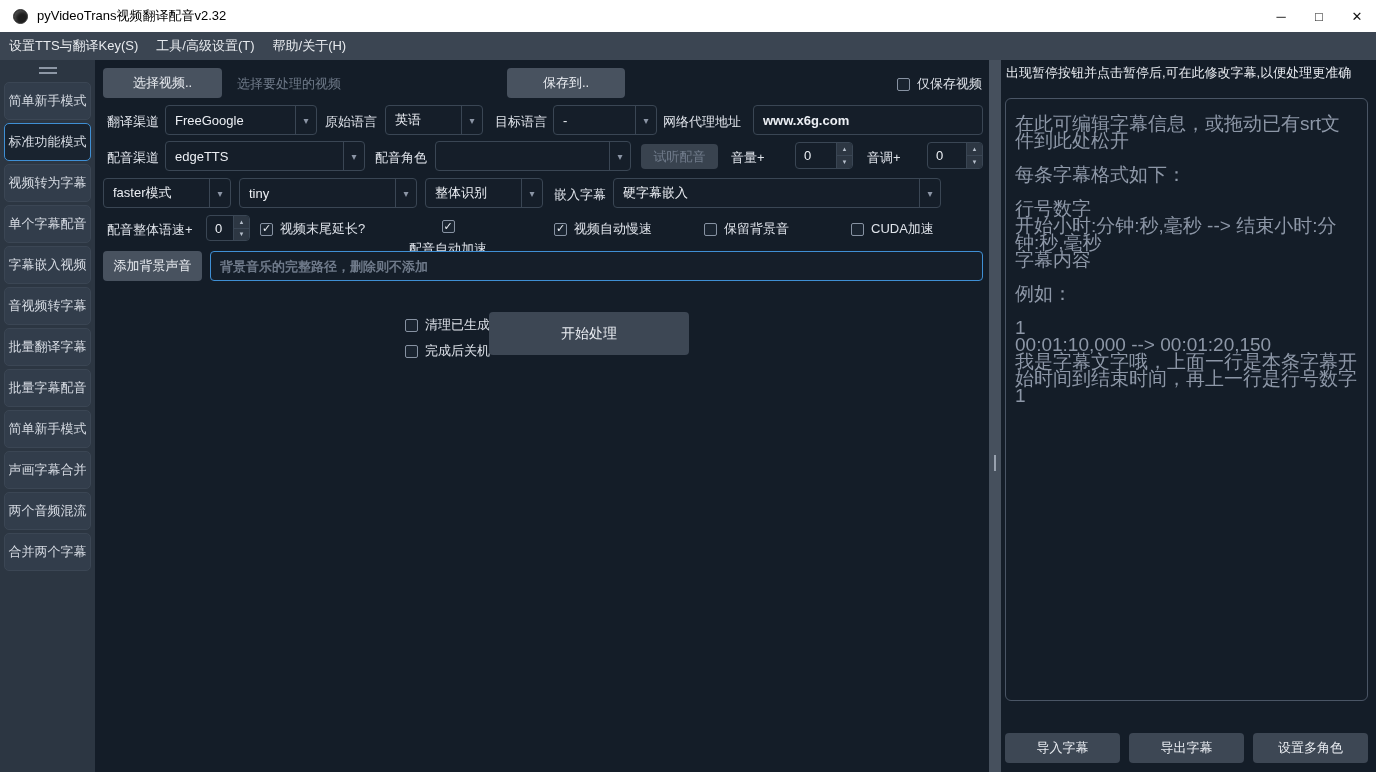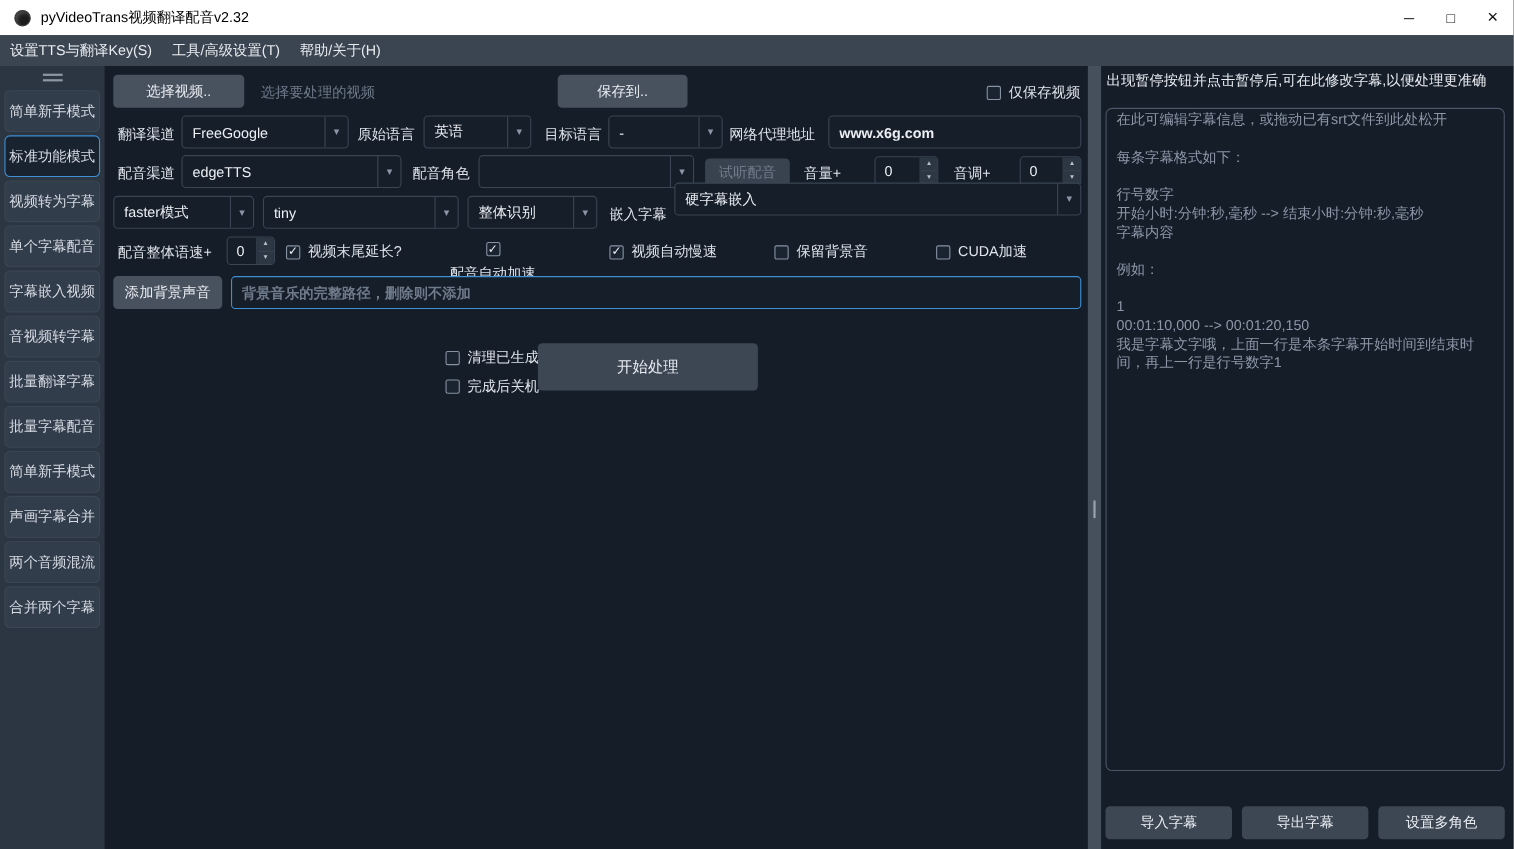--- a/index.html
+++ b/index.html
@@ -65,21 +65,21 @@
   .cb .box.on::after { content:"✓"; margin-top:-1px; }
 
   .hinttext { position:absolute; font-size:13px; color:#6f7a89; white-space:nowrap; }
 
   .splitter { width:12px; flex:0 0 12px; background:#46505d; position:relative; }
   .splitter .grip { position:absolute; left:5px; top:395px; width:2px; height:16px; background:#98a1ae; }
 
   .rightpanel { flex:0 0 375px; width:375px; position:relative; background:#141d28; }
   .pause-hint { position:absolute; top:4px; left:5px; font-size:13px; color:#e9ecf1; white-space:nowrap;text-align:right; }
   .editor { position:absolute; top:38px; left:4px; right:8px; height:603px; background:#141d28;
-    border:1px solid #4a5565; border-radius:6px; padding:1px 9px; font-size:13px; line-height:17px;
+    border:1px solid #4a5565; border-radius:6px; padding:16px 9px; font-size:19px; line-height:17px;
     color:#8d97a7; white-space:pre-wrap; overflow:hidden; }
   .rp-buttons { position:absolute; left:4px; right:8px; bottom:9px; height:30px; display:flex; gap:9px; }
   .rp-buttons .rbtn { flex:1; background:#3d4754; border-radius:4px; color:#e9ecf1; font-size:13px;
     display:flex; align-items:center; justify-content:center; }
 
   
   .statusbar { height:27px; flex:0 0 27px; background:#3b4552; display:flex; align-items:center;
     font-size:12.5px; color:#e8ebef; }
   .status-left { margin-left:8px; }
   .status-right { margin-left:auto; margin-right:30px; text-decoration:underline; text-underline-offset:4px; }
@@ -185,21 +185,21 @@
       </div>
       <div class="combo" style="left:144px; top:118px; width:178px;">
         <span class="val">tiny</span>
         <span class="arw">▾</span>
       </div>
       <div class="combo" style="left:330px; top:118px; width:118px;">
         <span class="val">整体识别</span>
         <span class="arw">▾</span>
       </div>
       <div class="lbl" style="left:459px; top:126px;">嵌入字幕</div>
-      <div class="combo" style="left:518px; top:106px; width:370px;">
+      <div class="combo" style="left:518px; top:118px; width:328px;">
         <span class="val">硬字幕嵌入</span>
         <span class="arw">▾</span>
       </div>
 
       <div class="lbl" style="left:12px; top:161px;">配音整体语速+</div>
       <div class="spin" style="left:111px; top:155px; width:44px; height:26px;">
         <span class="sval">0</span>
         <span class="btns">
           <div>▲</div>
           <div>▼</div>

